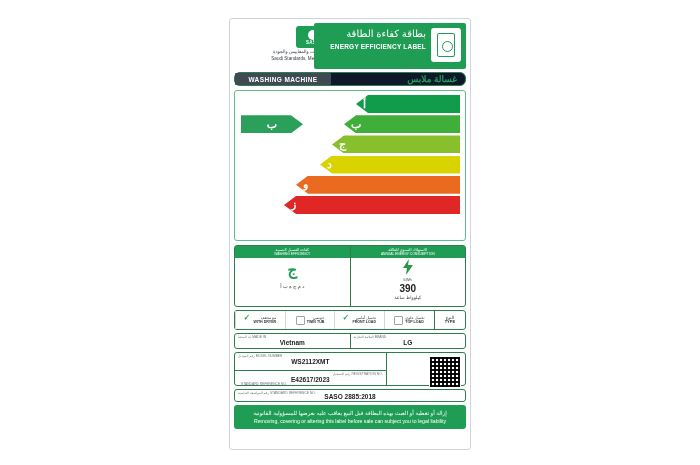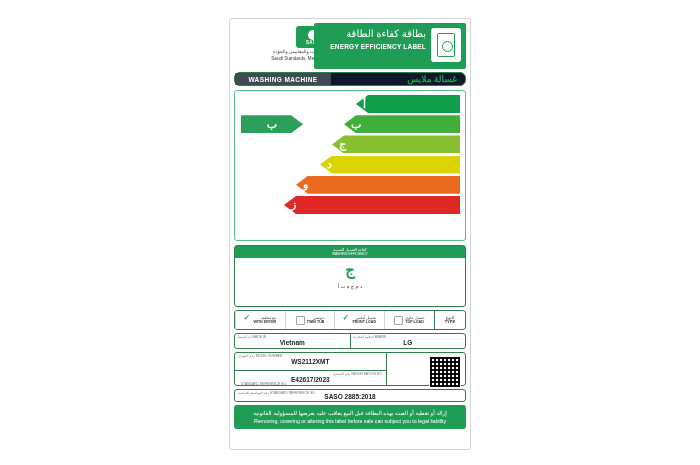--- a/index.html
+++ b/index.html
@@ -271,20 +271,34 @@
       <div class="mhead">
         <span class="a">كفاءة الغسيل النسبية</span>
         <span class="b">WASHING EFFICIENCY</span>
       </div>
       <div class="eff-big">ج</div>
       <div class="eff-sub">د م ج ه ب أ</div>
     </div>
 
 
 
+    <div class="mcell">
+      <div class="mhead">
+        <span class="a">الاستهلاك السنوي للطاقة</span>
+        <span class="b">ANNUAL ENERGY CONSUMPTION</span>
+      </div>
+      <div class="micon">
+        <svg width="12" height="16" viewBox="0 0 12 16">
+          <path d="M7 0 L1 9 h4 l-1 7 L11 6 H6 Z" fill="#2b9348"></path>
+        </svg>
+      </div>
+      <div class="munit2">kWh</div>
+      <div class="mval">390</div>
+      <div class="munit">كيلوواط ساعة</div>
+    </div>
 
   </div>
 
   <div class="typerow">
 
     <div class="tcell">
       <span class="chk on"></span>
       <span class="tlabels">
         <span class="a">مع مجفف</span>
         <span class="b">WITH DRYER</span>

